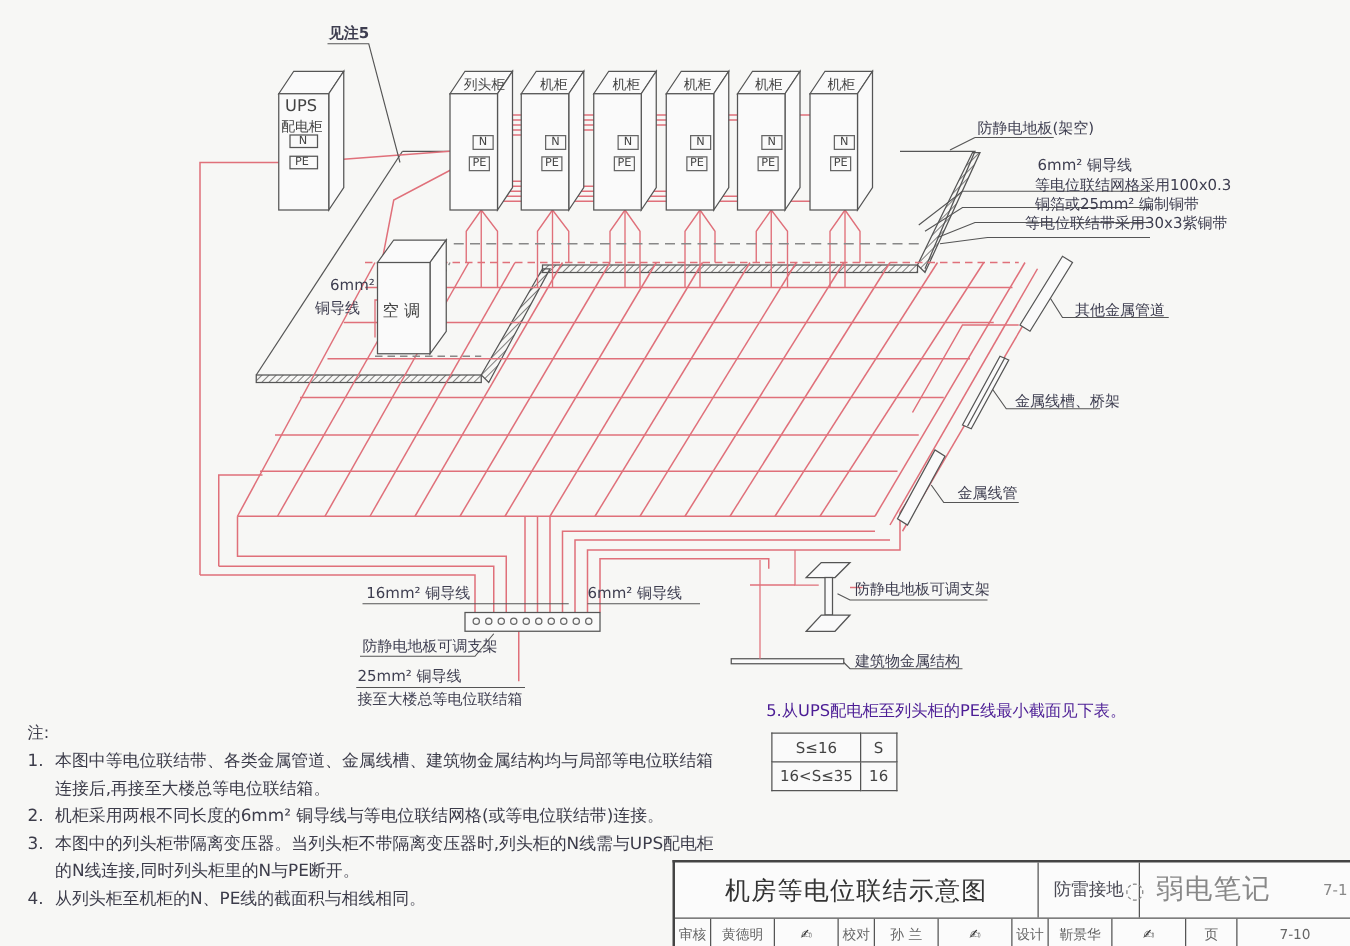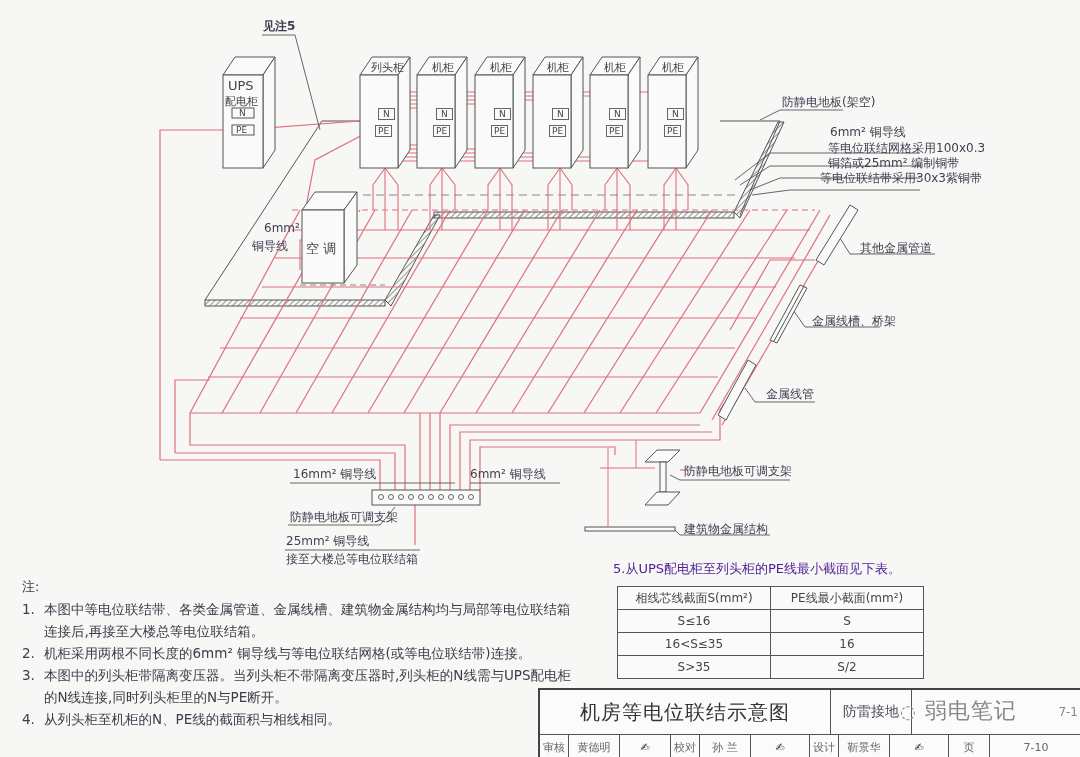--- a/index.html
+++ b/index.html
@@ -293,35 +293,27 @@
   <div class="item">
         <span class="num">4.</span>
         <span>从列头柜至机柜的N、PE线的截面积与相线相同。</span>
       </div>
 </div>
 
 <div class="note5">5.从UPS配电柜至列头柜的PE线最小截面见下表。</div>
 
 <table class="pe">
   <tbody>
-        <tr>
-    <th>相线芯线截面S(mm²)</th>
-    <th>PE线最小截面(mm²)</th>
-  </tr>
   <tr>
     <td>S≤16</td>
     <td>S</td>
   </tr>
   <tr>
     <td>16&lt;S≤35</td>
     <td>16</td>
-  </tr>
-  <tr>
-    <td>S&gt;35</td>
-    <td>S/2</td>
   </tr>
 </tbody>
     </table>
 
 <div class="titleblock">
   <div class="tb-row1">
     <div class="tb-cell" style="width:290px;font-size:20px;letter-spacing:1px;color:#333;">机房等电位联结示意图</div>
     <div class="tb-cell" style="width:80px;font-size:14px;">防雷接地</div>
     <div class="tb-cell" style="flex:1;border-right:none;justify-content:flex-end;padding-right:4px;font-size:12px;color:#888;">7-1</div>
   </div>

